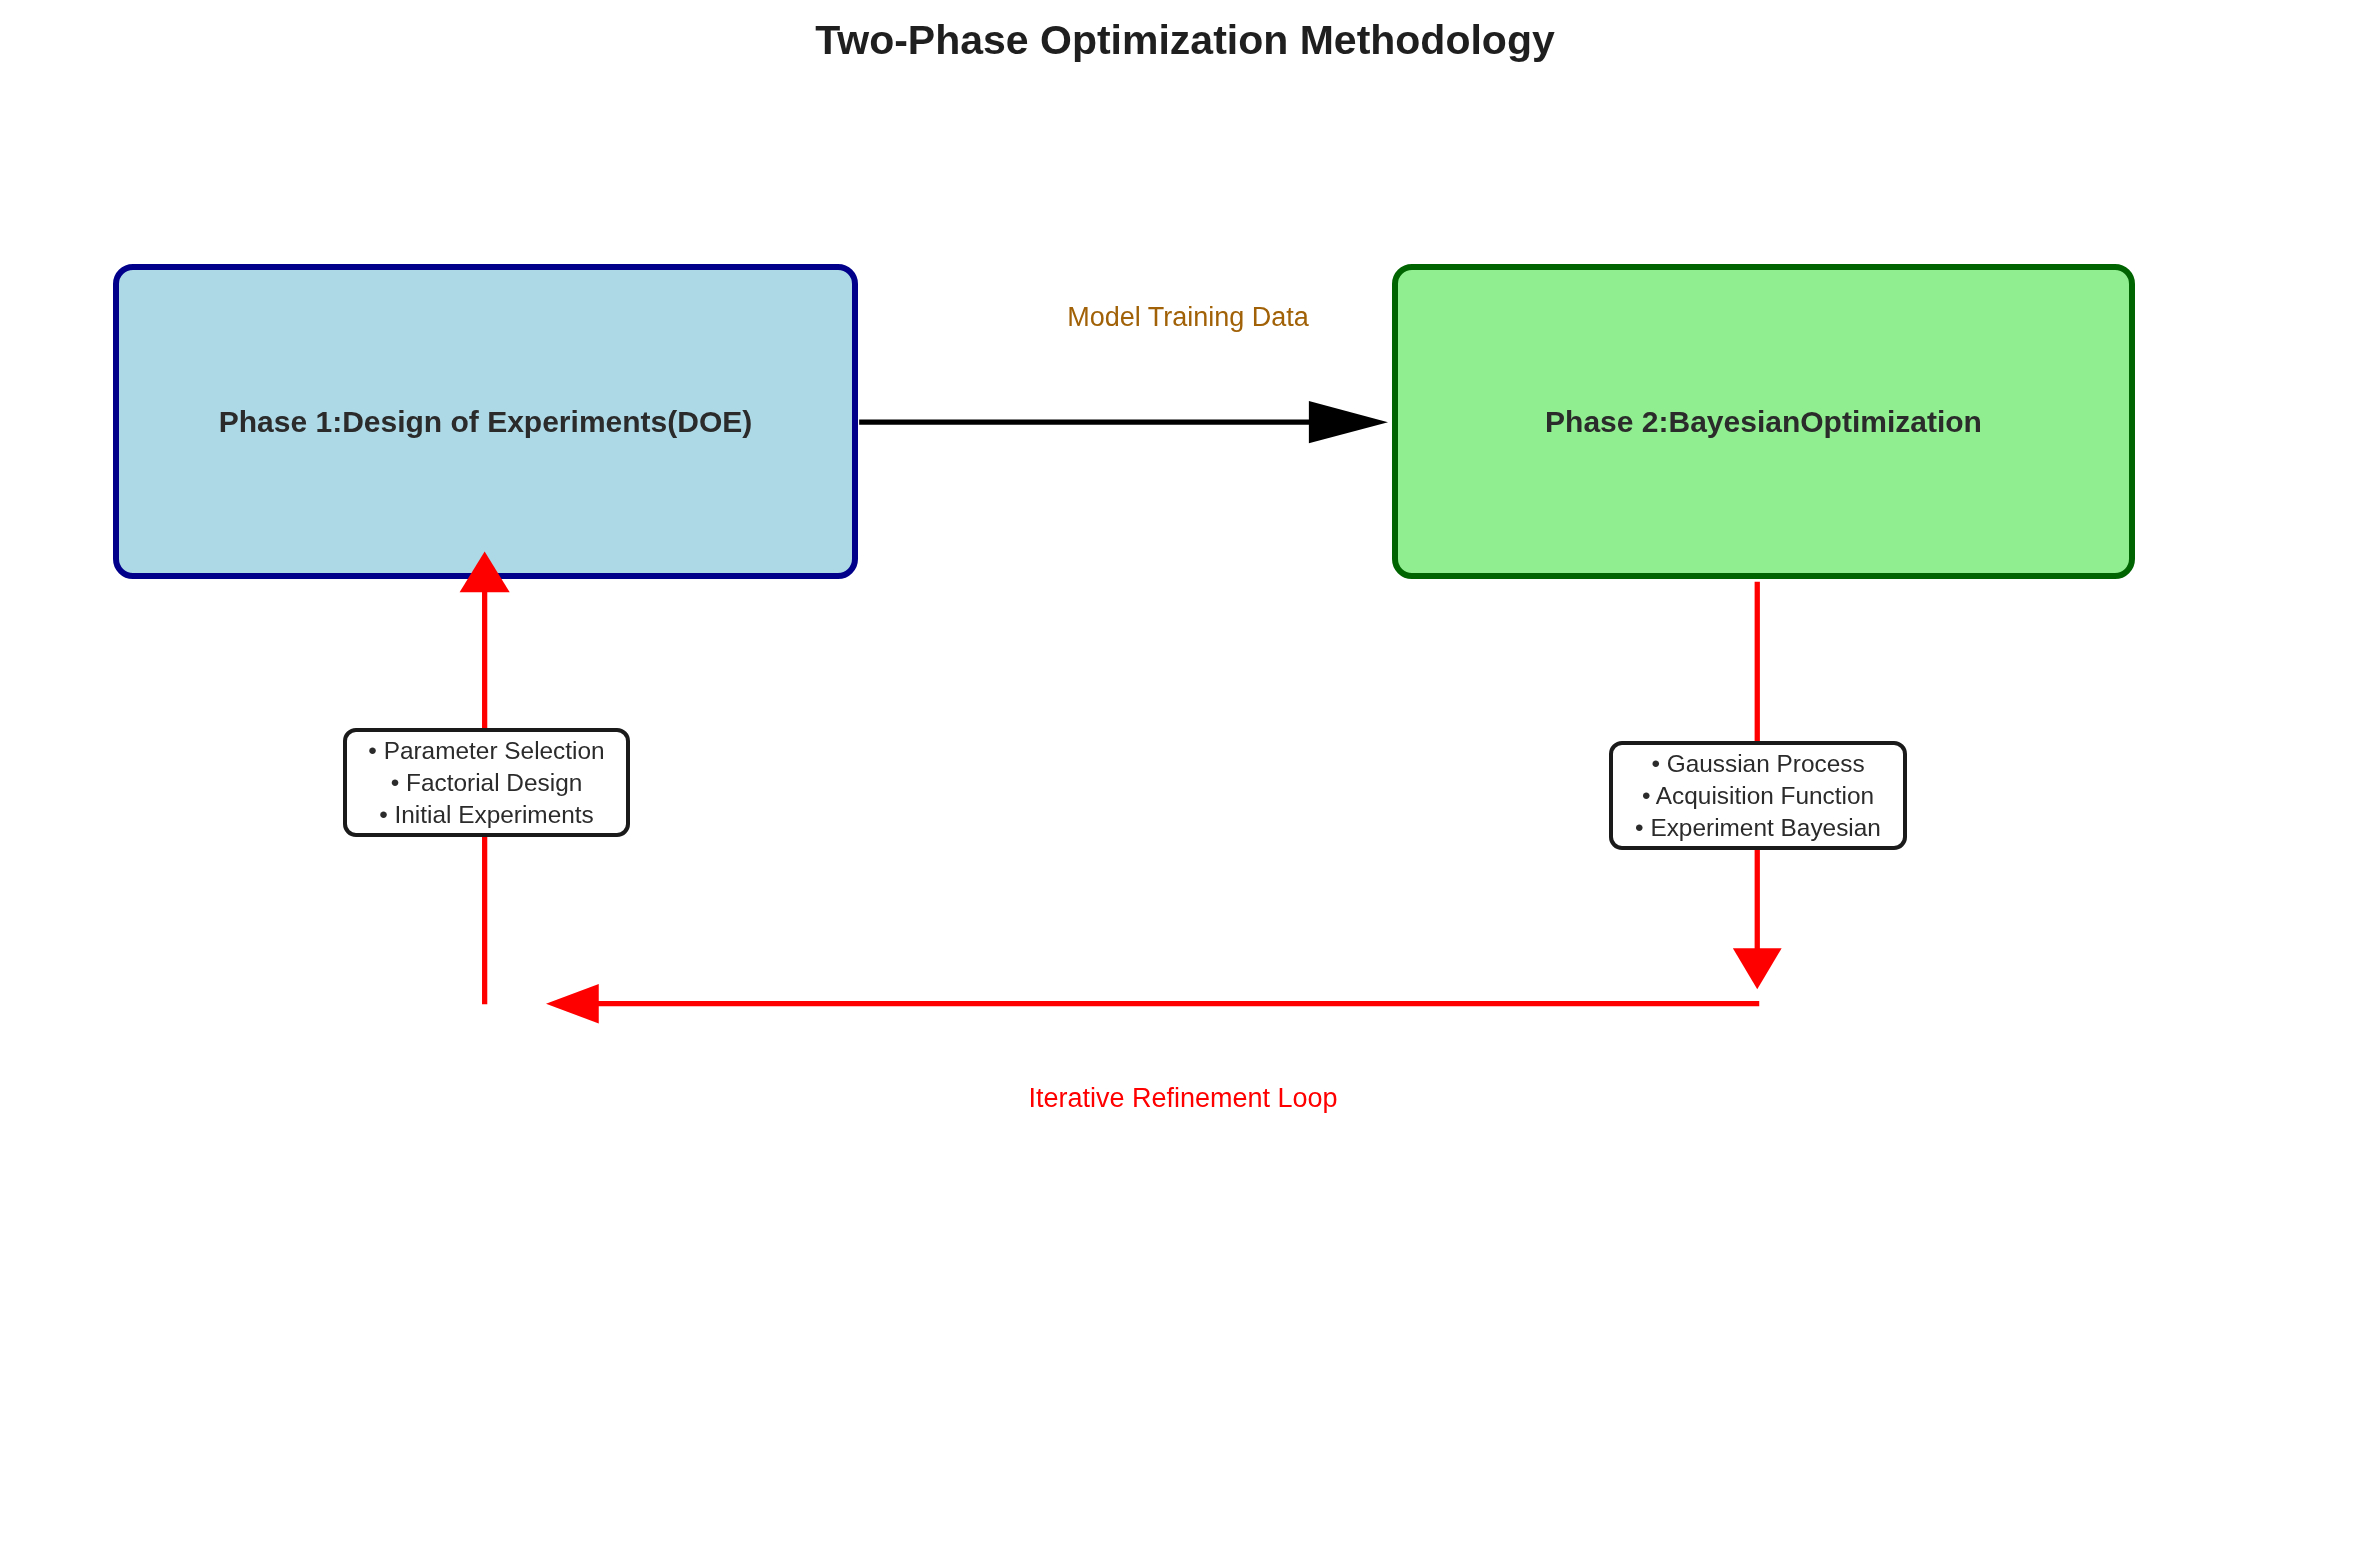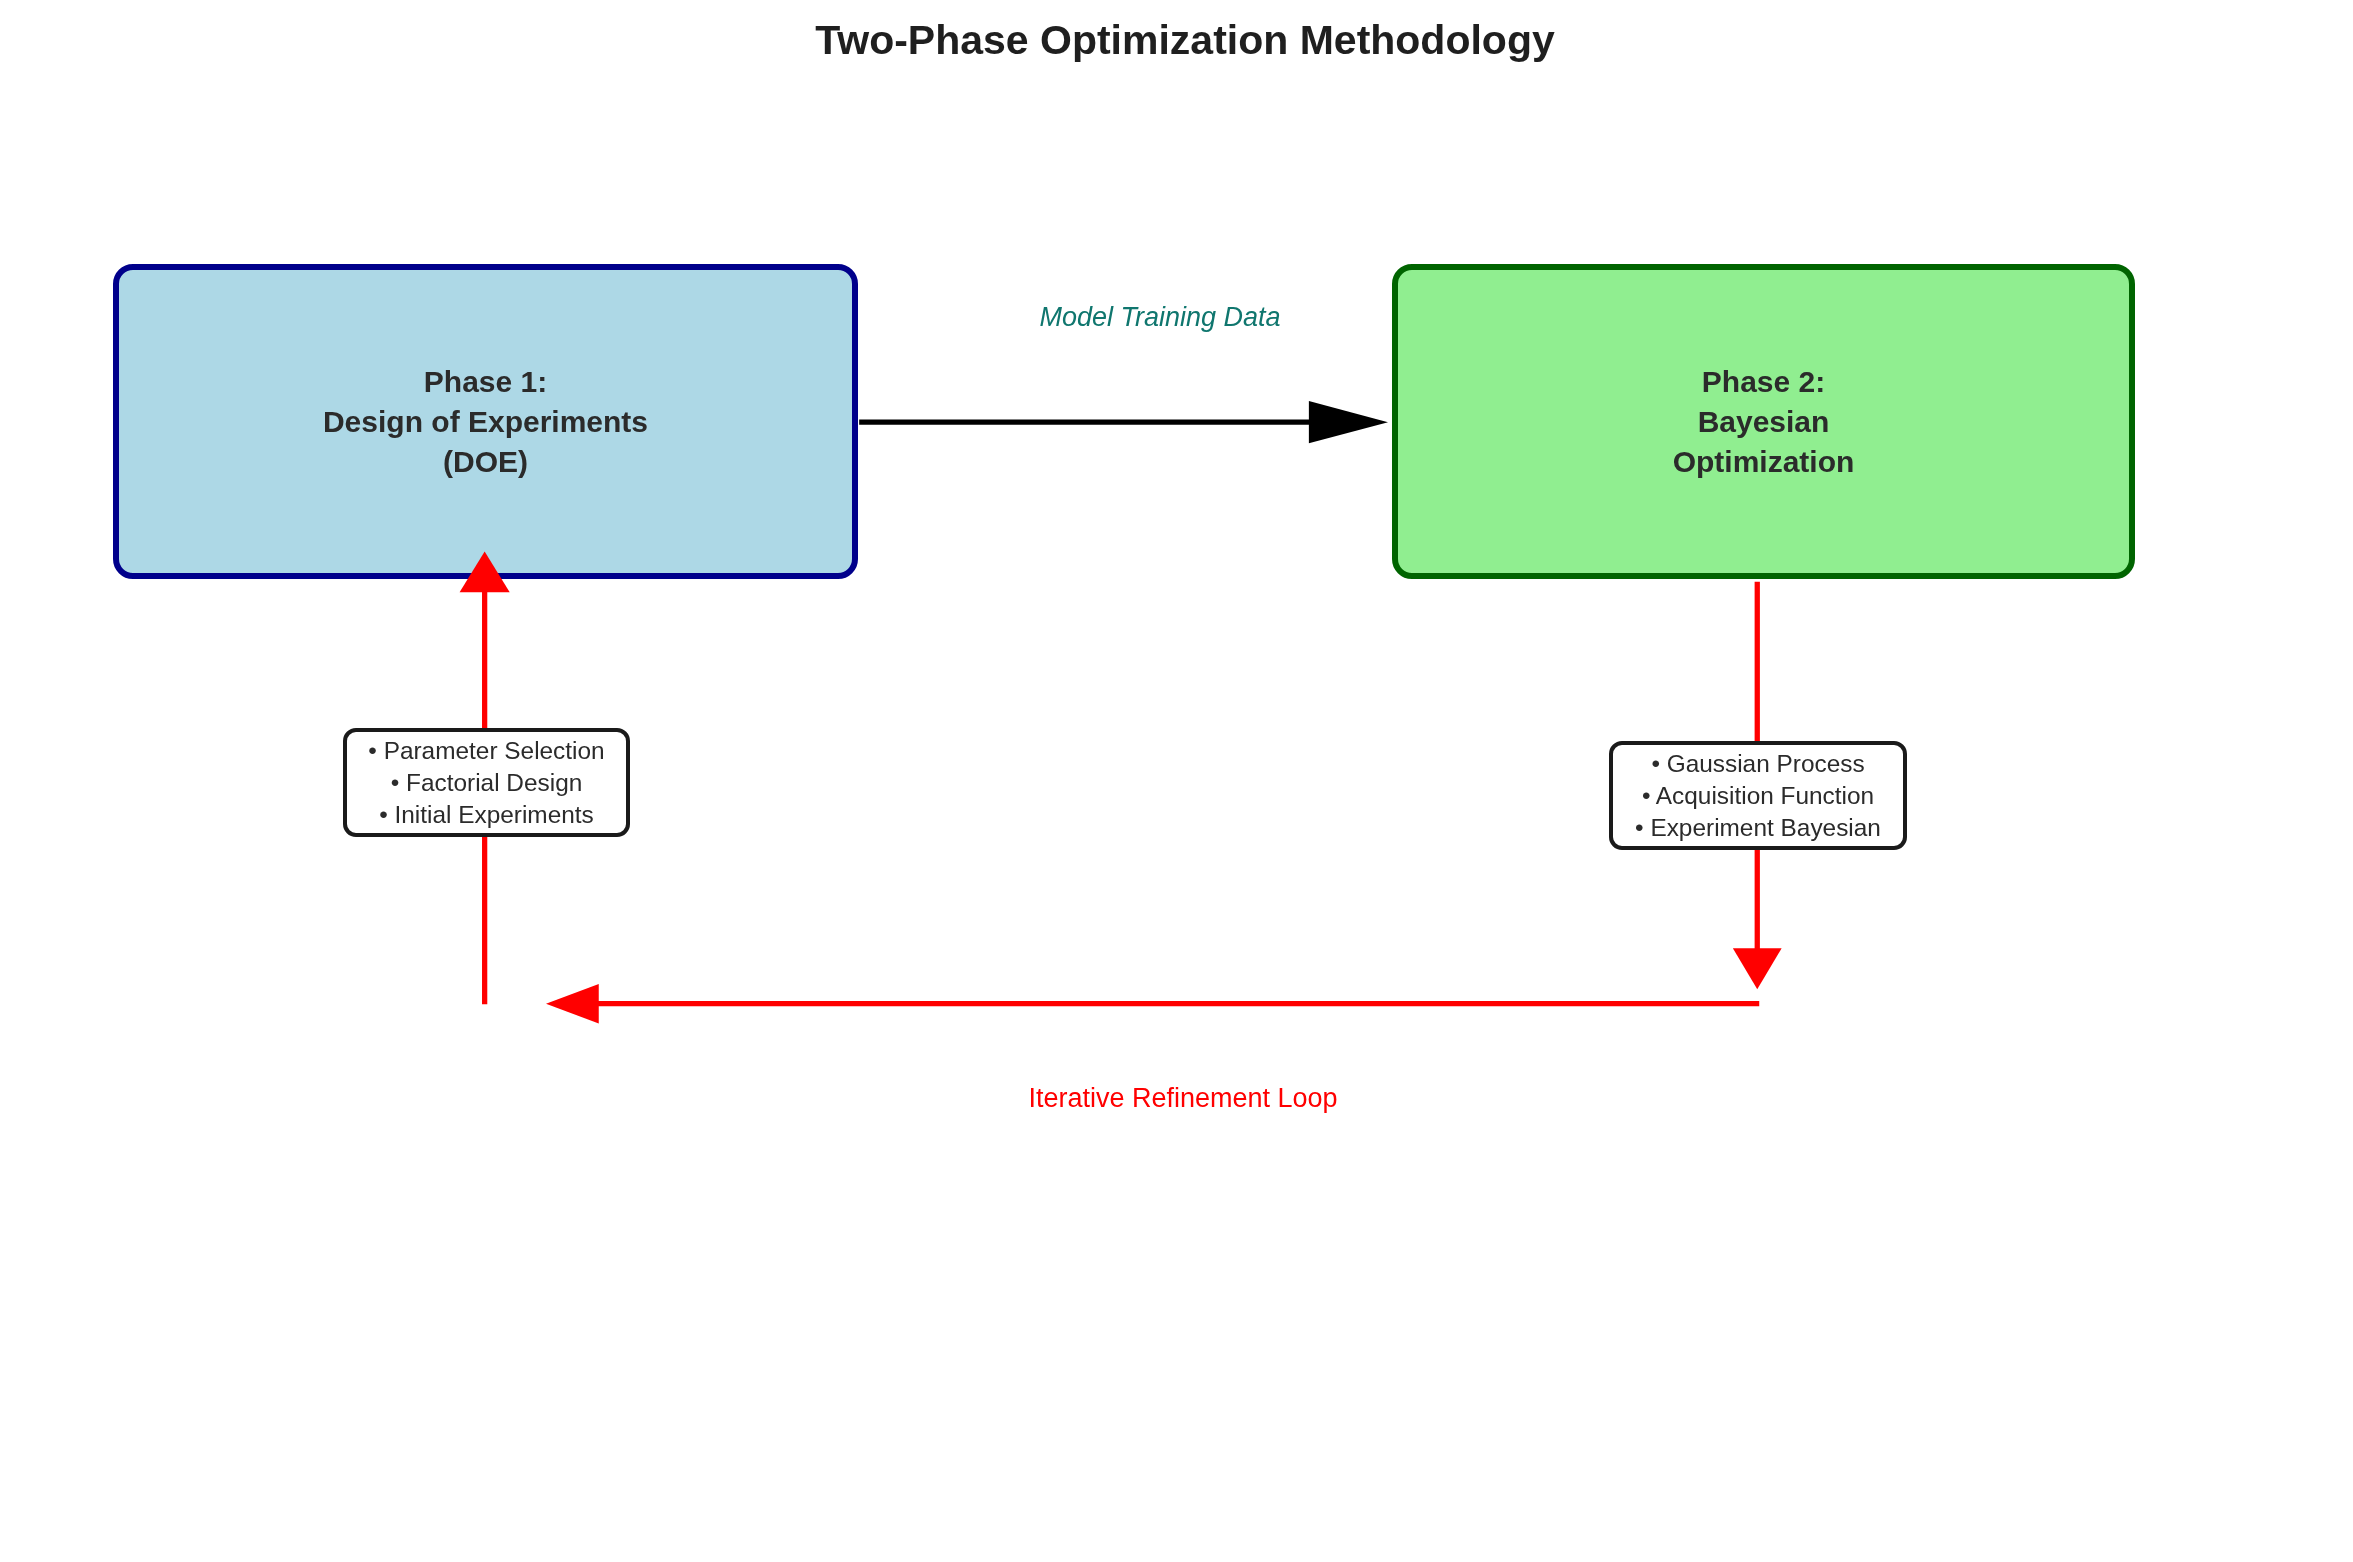--- a/index.html
+++ b/index.html
@@ -30,21 +30,21 @@
     position: absolute;
     left: 1185px; top: 17px;
     transform: translateX(-50%);
     font-size: 41px; font-weight: bold;
     color: #1F1F1F;
     white-space: nowrap;
     z-index: 5;
   }
   .phase-box {
     position: absolute;
-    display: flex; flex-direction: column;
+    display: flex; flex-direction: row;
     align-items: center; justify-content: center;
     border-radius: 20px;
     z-index: 1;
   }
   .phase-box .box-line {
     font-size: 30px; font-weight: bold;
     line-height: 40px;
     color: var(--text-dark, #2b2b2b);
     text-align: center;
     white-space: nowrap;
@@ -86,21 +86,21 @@
   }
   .detail1 { left: 343px; top: 728px; width: 287px; height: 109px; }
   .detail2 { left: 1609px; top: 741px; width: 298px; height: 109px; }
   .float-label {
     position: absolute;
     transform: translate(-50%, -50%);
     font-size: 27px;
     white-space: nowrap;
     z-index: 4;
   }
-  .label-black { color: #0f766e; left: 1160px; top: 317px; font-style: italic; }
+  .label-black { color: #a16207; left: 1188px; top: 317px; }
   .label-red   { color: var(--loop-red, #f00); left: 1183px; top: 1098px; }
 </style>
 </head>
 <body>
 
 <div class="canvas">
 
   <div class="diagram-title">Two-Phase Optimization Methodology</div>
 
   <div class="phase-box phase1">

